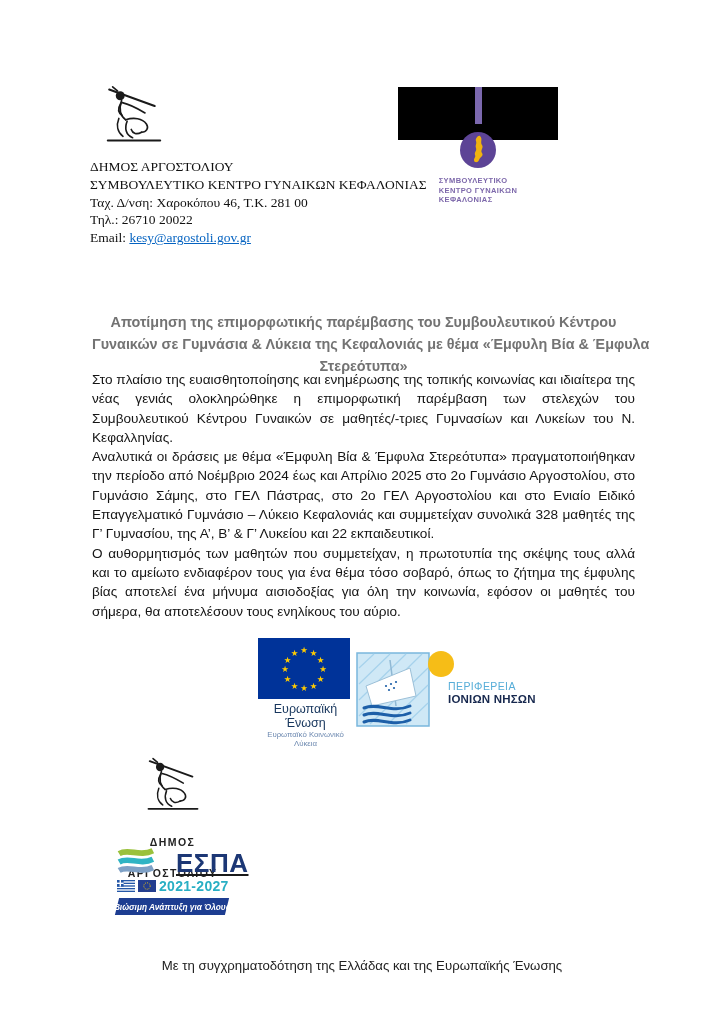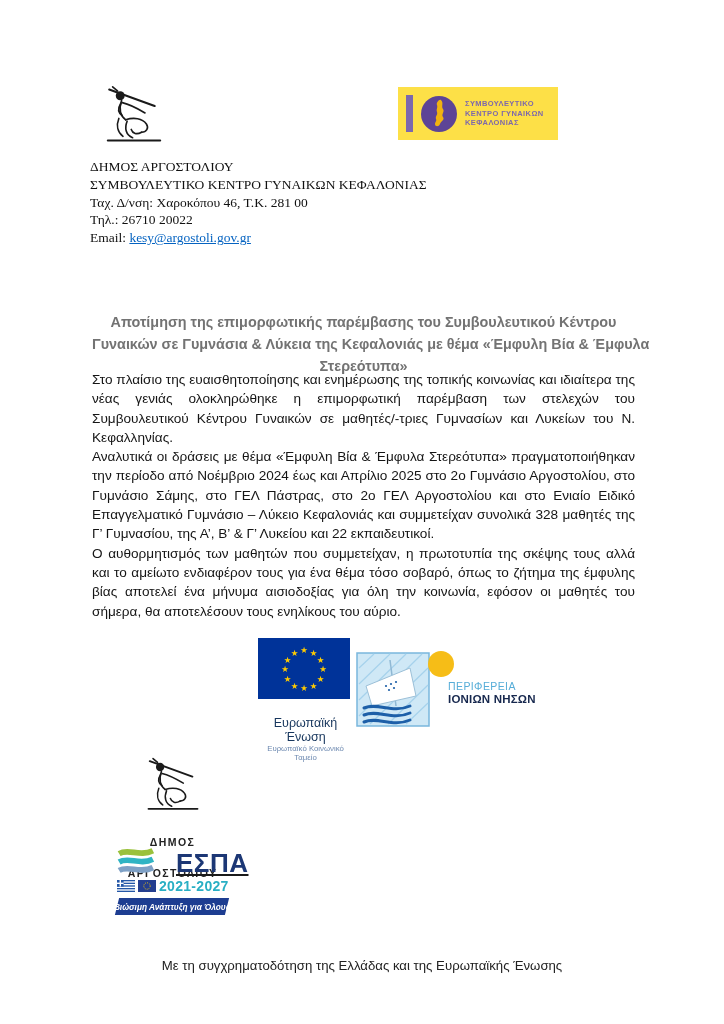--- a/index.html
+++ b/index.html
@@ -7,21 +7,21 @@
   .page {
     position:relative; width:724px; height:1024px; margin:0 auto;
     background:#ffffff; overflow:hidden;
     font-family:"Liberation Sans", sans-serif; color:#1a1a1a;
   }
 
   
   .emblem-small { position:absolute; left:93px; top:84px; width:82px; height:62px; }
   .kentro-logo {
     position:absolute; left:398px; top:87px; width:160px; height:53px;
-    background:#fde047; display:flex; align-items:center; padding:0 8px; gap:7px;
+    background:#000000; display:flex; align-items:center; padding:0 8px; gap:7px;flex-direction:column;
   }
   .kentro-bar { width:7px; height:37px; background:#7b68ae; flex:none; }
   .kentro-circle { width:38px; height:38px; flex:none; }
   .kentro-text {
     font-size:7.5px; line-height:9.5px; color:#7d68ab; font-weight:bold;
     letter-spacing:.4px; text-transform:uppercase;
   }
 
   
   .hdr {
@@ -39,21 +39,21 @@
 
   
   .doc-body {
     position:absolute; left:92px; top:370px; width:543px;
     font-size:13.6px; line-height:19.3px; text-align:justify; color:#151515;
   }
 
   
   .eu-block { position:absolute; left:258px; top:638px; width:95px; text-align:center; }
   .eu-flag { width:92px; height:61px; display:block; }
-  .eu-cap { font-size:12.5px; color:#17365d; margin-top:17px; line-height:14px; }
+  .eu-cap { font-size:12.5px; color:#17365d; margin-top:3px; line-height:14px; }
   .eu-sub { font-size:7.8px; color:#6d89b0; line-height:9px; }
 
   .ionian-block { position:absolute; left:356px; top:648px; width:210px; height:84px; }
   .ionian-art { position:absolute; left:0; top:0; width:102px; height:84px; }
   .ionian-text { position:absolute; left:92px; top:32px; line-height:13px; }
   .ionian-l1 { font-size:10.5px; color:#56add8; letter-spacing:.4px; }
   .ionian-l2 { font-size:11.5px; color:#17284e; font-weight:bold; letter-spacing:.2px; }
 
   
   .muni { position:absolute; left:120px; top:756px; width:105px; text-align:center; }
@@ -149,21 +149,21 @@
           <text x="55.5" y="50.5">★</text>
         <text x="46" y="53">★</text>
           <text x="36.5" y="50.5">★</text>
           <text x="29.5" y="43.5">★</text>
         <text x="27" y="34">★</text>
           <text x="29.5" y="24.5">★</text>
           <text x="36.5" y="17.5">★</text>
       </g>
     </svg>
     <div class="eu-cap">Ευρωπαϊκή Ένωση</div>
-    <div class="eu-sub">Ευρωπαϊκό Κοινωνικό Ταμείο</div>
+    <div class="eu-sub">Ευρωπαϊκό Κοινωνικό Λύκεια</div>
   </div>
 
   <div class="ionian-block">
     <svg class="ionian-art" viewBox="0 0 102 84">
       <rect x="1" y="5" width="72" height="73" fill="#cfe8f6" stroke="#79b7dd" stroke-width="1.5"></rect>
       <g stroke="#a6d2ec" stroke-width="1.2">
         <line x1="3" y1="20" x2="18" y2="6"></line>
           <line x1="3" y1="36" x2="34" y2="6"></line>
         <line x1="3" y1="52" x2="50" y2="6"></line>
           <line x1="3" y1="68" x2="66" y2="6"></line>

